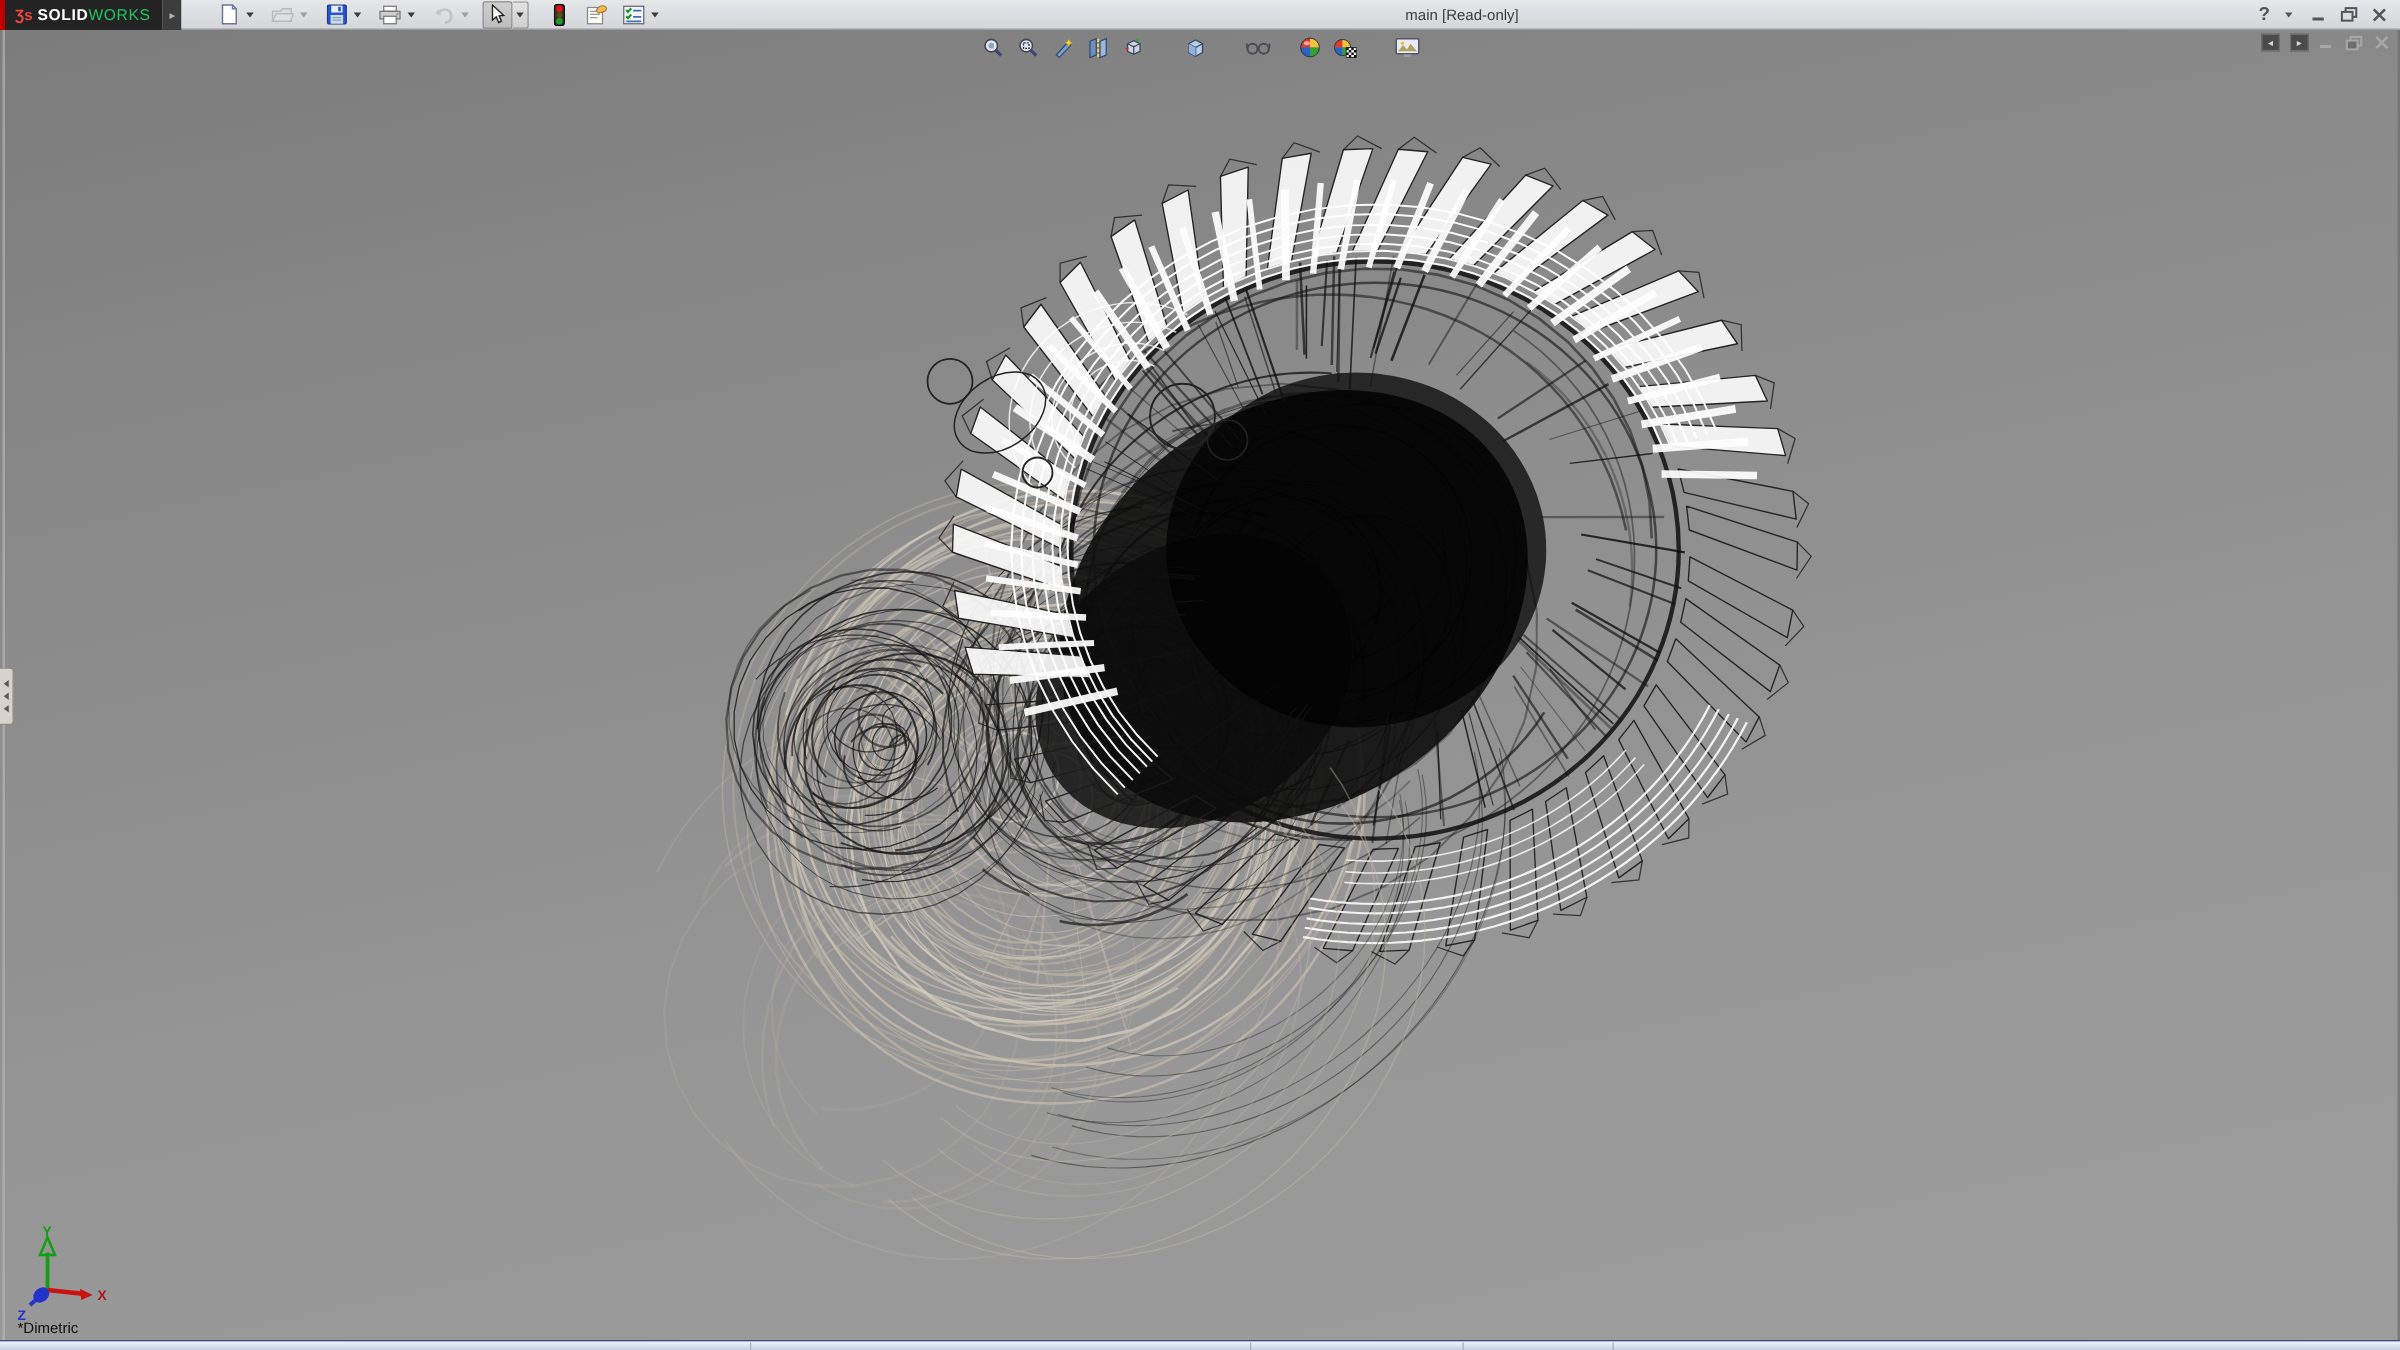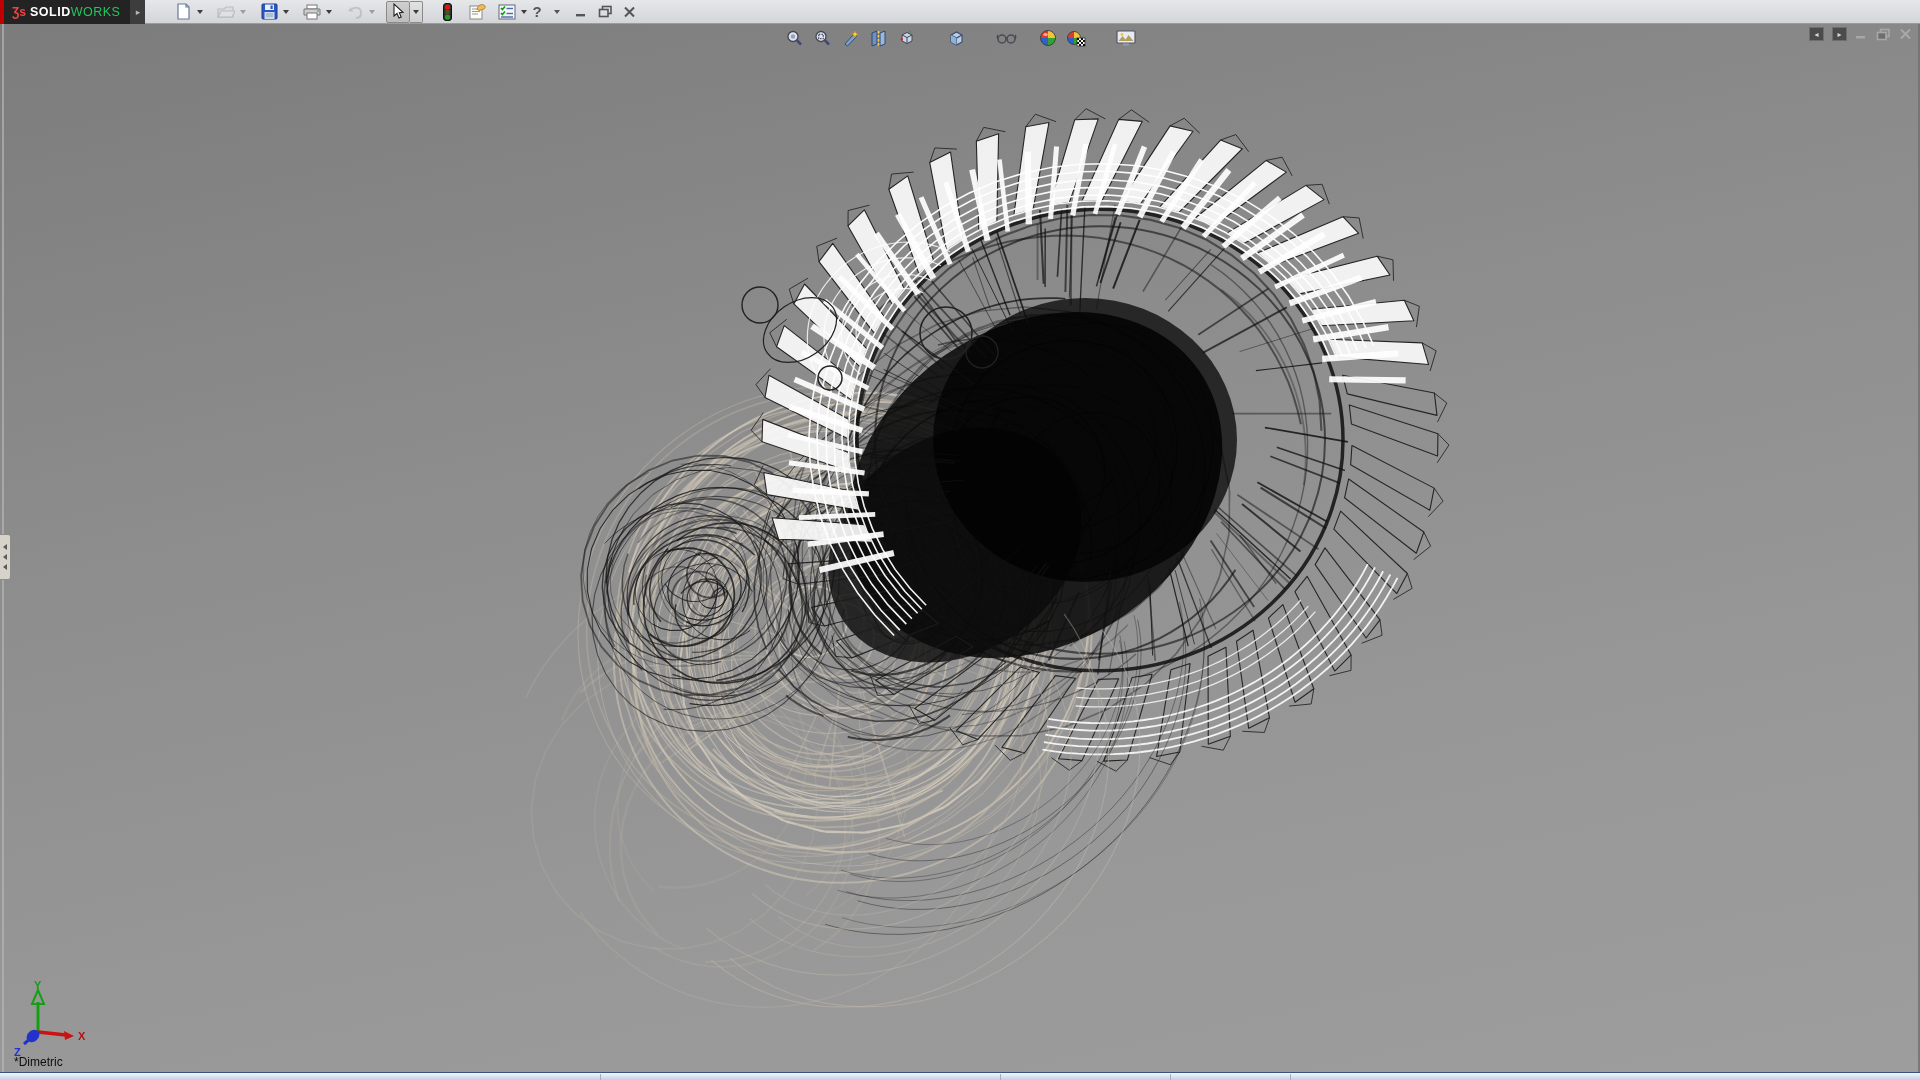--- a/index.html
+++ b/index.html
@@ -157,20 +157,21 @@
         <path d="M3 4 l1.4 1.6 L7 2.6" fill="none" stroke="#119911" stroke-width="1.6"></path>
         <path d="M3 9 l1.4 1.6 L7 7.6" fill="none" stroke="#119911" stroke-width="1.6"></path>
         <line x1="8.5" y1="4.5" x2="15" y2="4.5" stroke="#4a6aaa" stroke-width="1.4"></line>
         <line x1="8.5" y1="9.5" x2="15" y2="9.5" stroke="#4a6aaa" stroke-width="1.4"></line>
         <line x1="3" y1="13" x2="15" y2="13" stroke="#4a6aaa" stroke-width="1.4"></line>
       </svg>
     </div>
       <div class="caret"></div>
   </div>
 
+  <div class="title-center">main [Read-only]</div>
 
   <div class="win-controls">
     <div class="wc" style="font-size:15px;font-weight:bold;color:#555;">
       <span>?</span>
     </div>
     <div class="caret" style="border-top-color:#555;"></div>
     <div class="wc">
       <svg width="13" height="12" viewBox="0 0 13 12">
         <rect x="1" y="8" width="9" height="2.4" fill="#555"></rect>
         </svg>

